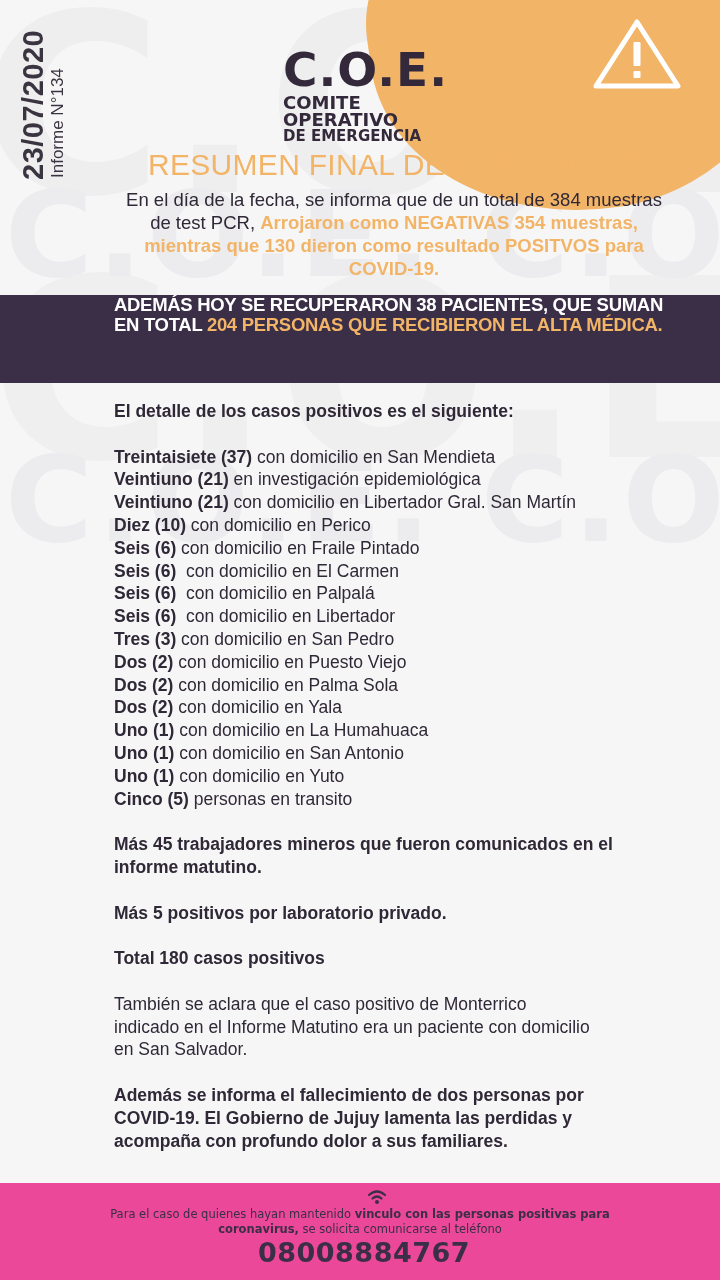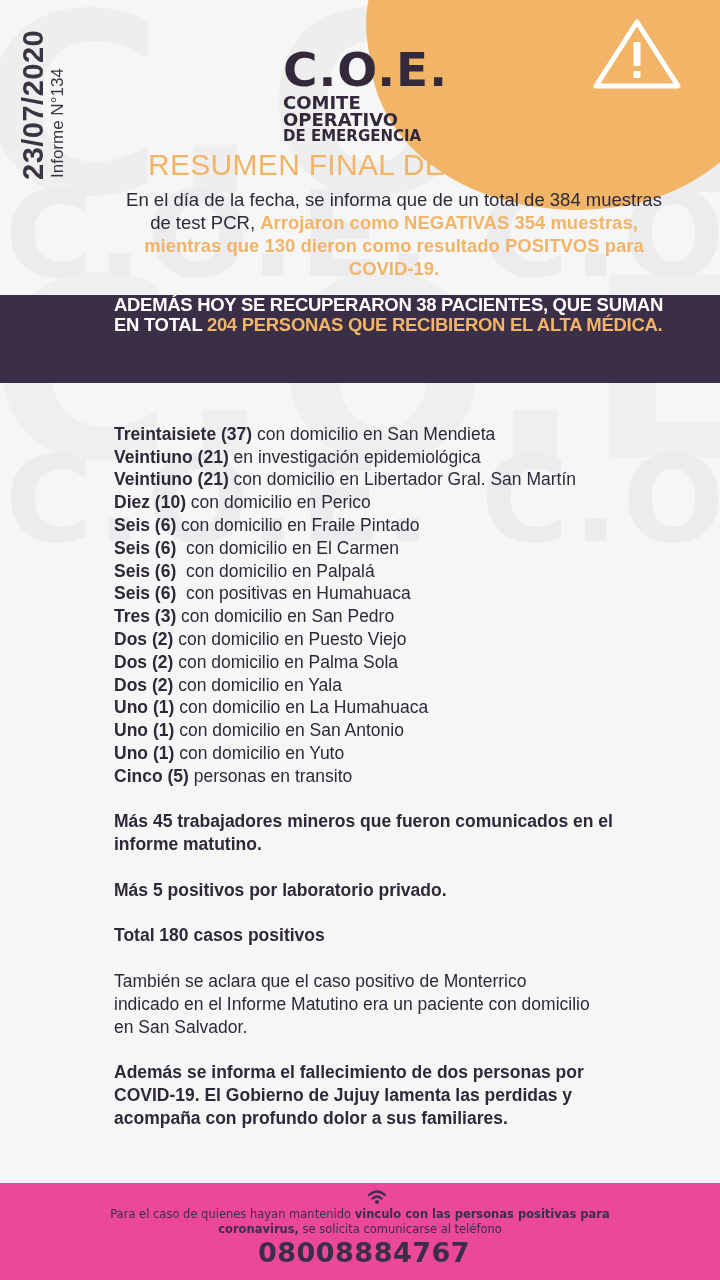--- a/index.html
+++ b/index.html
@@ -149,30 +149,31 @@
   <span>En el día de la fecha, se informa que de un total de 384 muestras de test PCR, </span><span class="hl">Arrojaron como NEGATIVAS 354 muestras, mientras que 130 dieron como resultado POSITVOS para COVID-19.</span>
 </div>
 
 <div class="band">
   <div class="txt">
     <span>ADEMÁS HOY SE RECUPERARON 38 PACIENTES, QUE SUMAN EN TOTAL </span><span class="hl">204 PERSONAS QUE RECIBIERON EL ALTA MÉDICA.</span>
   </div>
 </div>
 
 <div class="content">
+  <p class="b">El detalle de los casos positivos es el siguiente:</p>
   <div class="gap"></div>
   <div class="cases">
     <div class="row"><span class="b">Treintaisiete (37)</span><span> con domicilio en San Mendieta</span></div>
     <div class="row"><span class="b">Veintiuno (21)</span><span> en investigación epidemiológica</span></div>
     <div class="row"><span class="b">Veintiuno (21)</span><span> con domicilio en Libertador Gral. San Martín</span></div>
     <div class="row"><span class="b">Diez (10)</span><span> con domicilio en Perico</span></div>
     <div class="row"><span class="b">Seis (6)</span><span> con domicilio en Fraile Pintado</span></div>
     <div class="row"><span class="b">Seis (6)</span><span style="white-space:pre">  con domicilio en El Carmen</span></div>
     <div class="row"><span class="b">Seis (6)</span><span style="white-space:pre">  con domicilio en Palpalá</span></div>
-    <div class="row"><span class="b">Seis (6)</span><span style="white-space:pre">  con positivas en Humahuaca</span></div>
+    <div class="row"><span class="b">Seis (6)</span><span style="white-space:pre">  con domicilio en Libertador</span></div>
     <div class="row"><span class="b">Tres (3)</span><span> con domicilio en San Pedro</span></div>
     <div class="row"><span class="b">Dos (2)</span><span> con domicilio en Puesto Viejo</span></div>
     <div class="row"><span class="b">Dos (2)</span><span> con domicilio en Palma Sola</span></div>
     <div class="row"><span class="b">Dos (2)</span><span> con domicilio en Yala</span></div>
     <div class="row"><span class="b">Uno (1)</span><span> con domicilio en La Humahuaca</span></div>
     <div class="row"><span class="b">Uno (1)</span><span> con domicilio en San Antonio</span></div>
     <div class="row"><span class="b">Uno (1)</span><span> con domicilio en Yuto</span></div>
     <div class="row"><span class="b">Cinco (5)</span><span> personas en transito</span></div>
   </div>
   <div class="gap"></div>

